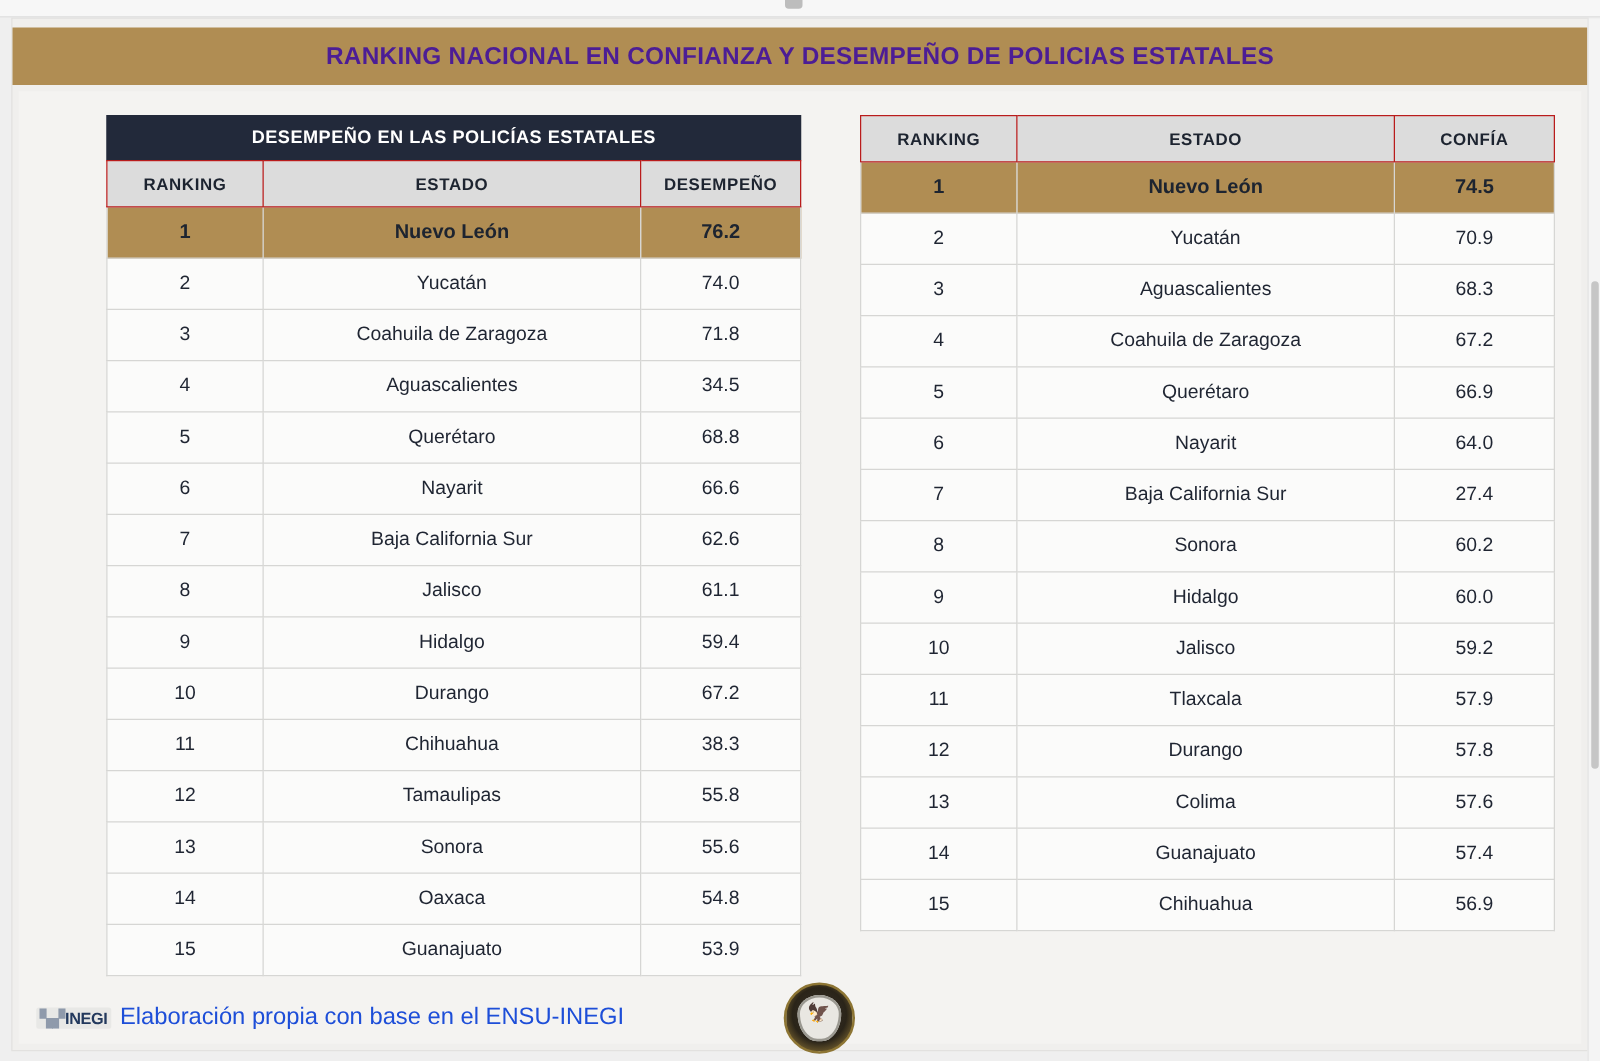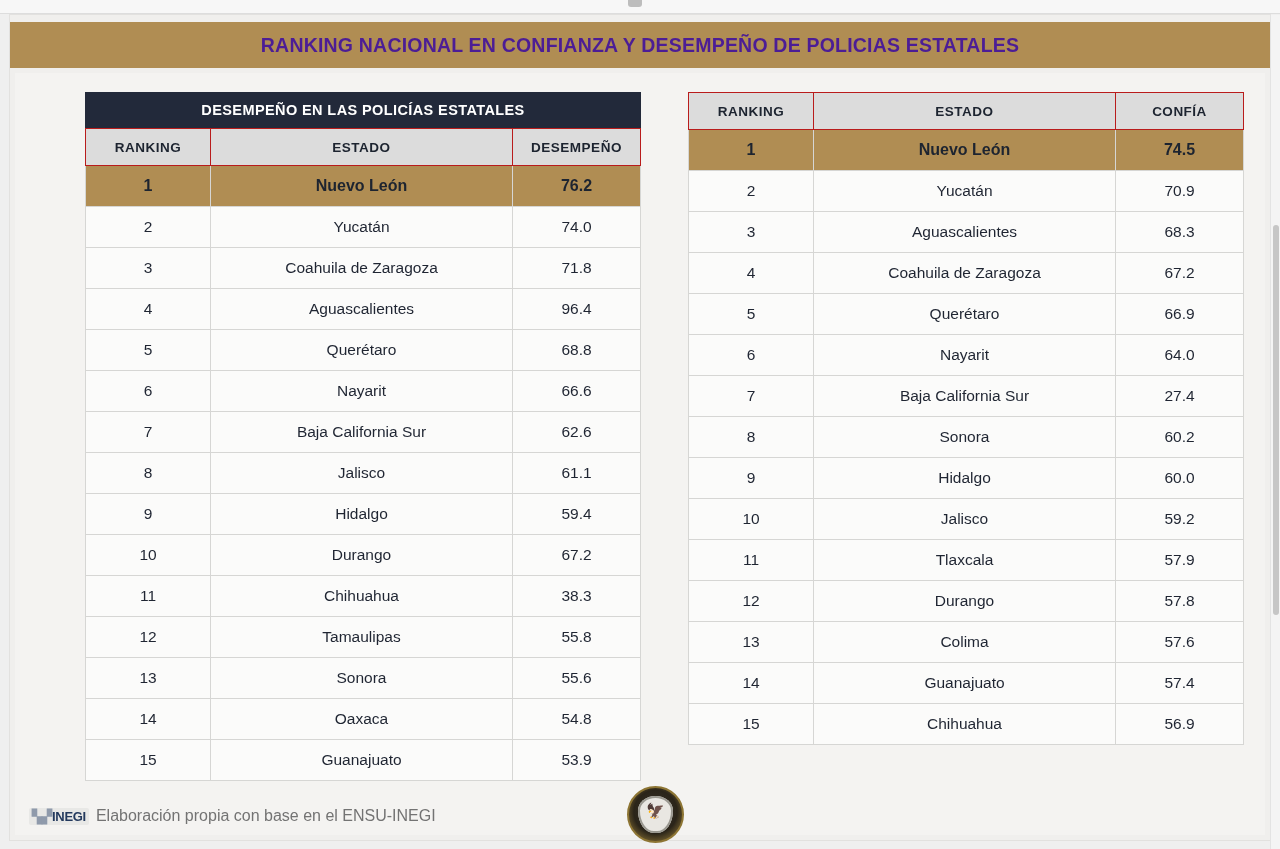--- a/index.html
+++ b/index.html
@@ -163,22 +163,22 @@
     font-size: 13px;
     font-weight: bold;
     color: #23395d;
     letter-spacing: -0.3px;
     background: #e8e8e6;
     padding: 1px 3px;
     border-radius: 2px;
   }
   .inegi-logo .dots { color: #8f9aab; letter-spacing: 0; }
   .footer-text {
-    font-size: 16px;
-    color: #737373;
+    font-size: 19px;
+    color: #1d4ed8;
   }
   
   .scrollbar {
     position: absolute;
     right: 0; top: 15px;
     width: 10px;
     height: 834px;
     background: #f4f4f4;
     border-left: 1px solid #e3e3e3;
   }
@@ -238,21 +238,21 @@
                 <td>74.0</td>
               </tr>
               <tr>
                 <td>3</td>
                 <td>Coahuila de Zaragoza</td>
                 <td>71.8</td>
               </tr>
               <tr>
                 <td>4</td>
                 <td>Aguascalientes</td>
-                <td>96.4</td>
+                <td>34.5</td>
               </tr>
               <tr>
                 <td>5</td>
                 <td>Querétaro</td>
                 <td>68.8</td>
               </tr>
               <tr>
                 <td>6</td>
                 <td>Nayarit</td>
                 <td>66.6</td>

